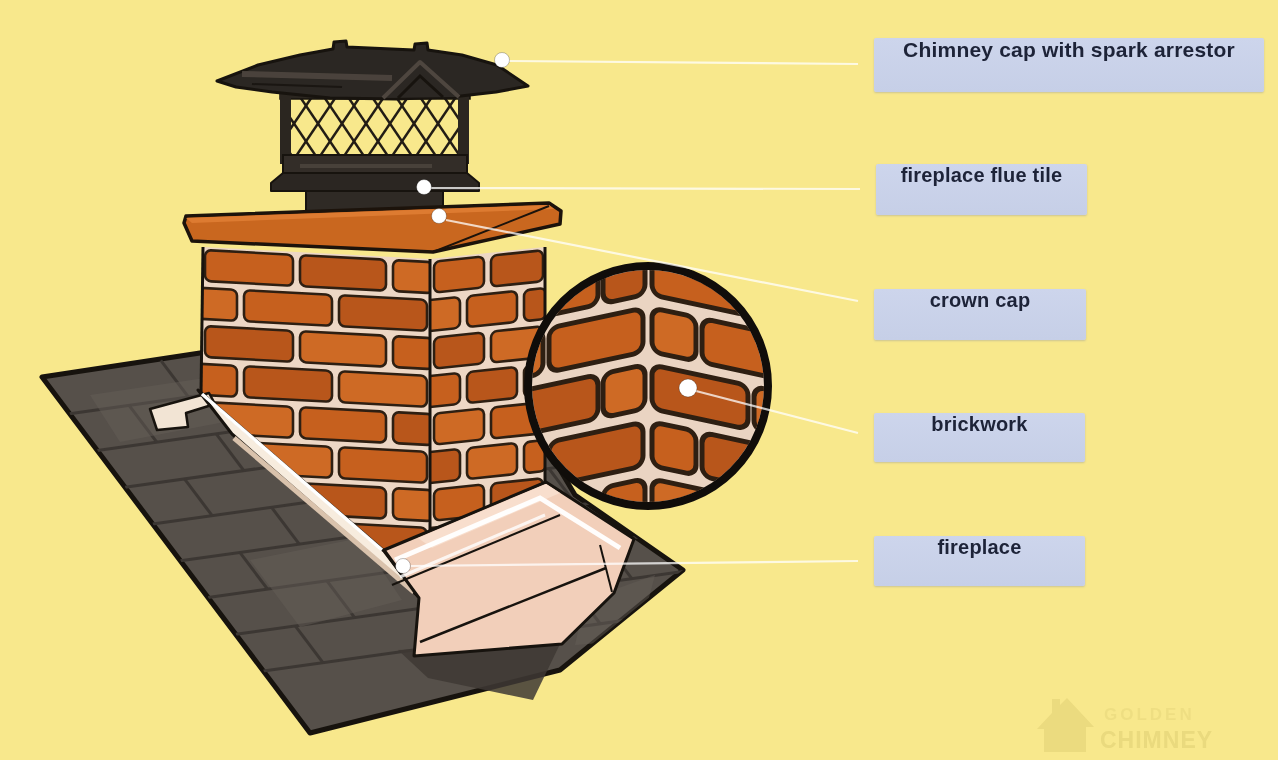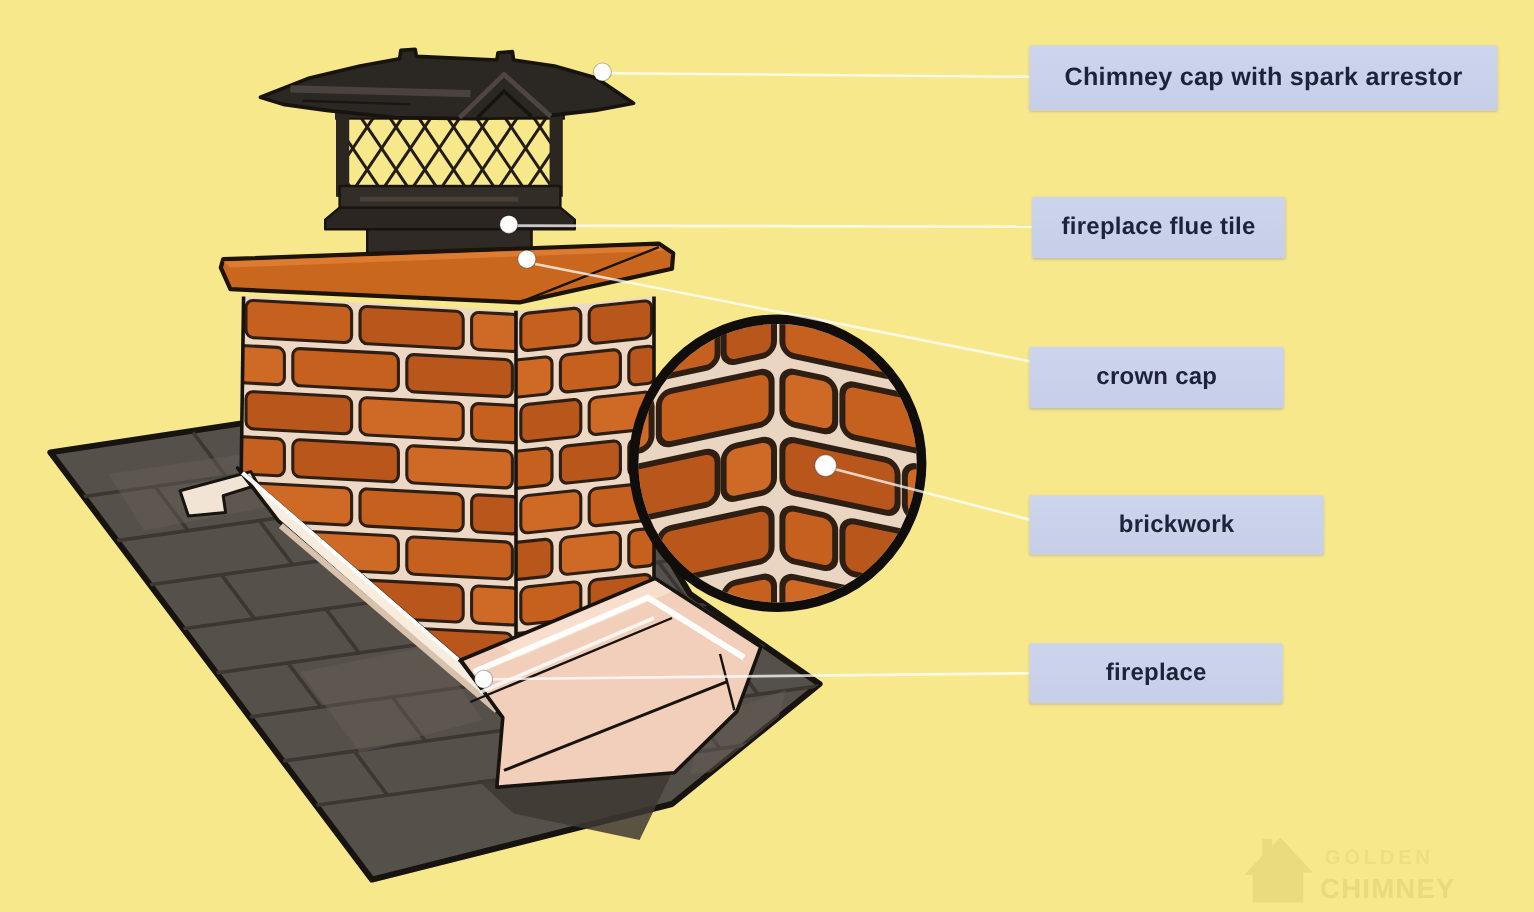--- a/index.html
+++ b/index.html
@@ -3,34 +3,35 @@
 <meta charset="utf-8">
 <style>
   html,body{margin:0;padding:0;}
   body{font-family:"Liberation Sans",sans-serif;}
   .stage{
     position:relative;width:1278px;height:760px;overflow:hidden;
     background:var(--c-bg,#F8E88C);
   }
   .stage svg{position:absolute;left:0;top:0;}
   .label-box{
-    position:absolute;display:flex;align-items:center;justify-content:center;
+    position:absolute;display:flex;align-items:flex-start;justify-content:center;
     background:linear-gradient(var(--c-label-bg-top,#CDD5EC),var(--c-label-bg,#C6CFE7));
     border-radius:2px;
     box-shadow:0 1px 2px rgba(120,130,160,0.35);
+    margin-left:16px;
   }
   .label-box span{
     color:var(--c-label-text,#1D2338);
     font-weight:bold;letter-spacing:0.2px;white-space:nowrap;
   }
   #label-cap{left:858px;top:38px;width:390px;height:54px;}
   #label-cap span{font-size:21px;}
   #label-flue{left:860px;top:164px;width:211px;height:51px;}
   #label-crown{left:858px;top:289px;width:212px;height:51px;}
-  #label-brick{left:858px;top:413px;width:245px;height:49px;}
+  #label-brick{left:858px;top:413px;width:211px;height:49px;}
   #label-flashing{left:858px;top:536px;width:211px;height:50px;}
   .label-box span{font-size:20px;}
   #label-cap span{font-size:21px;}
   .ink{stroke:var(--c-ink,#17130E);}
 </style>
 </head>
 <body>
 
 <div class="stage">
 

